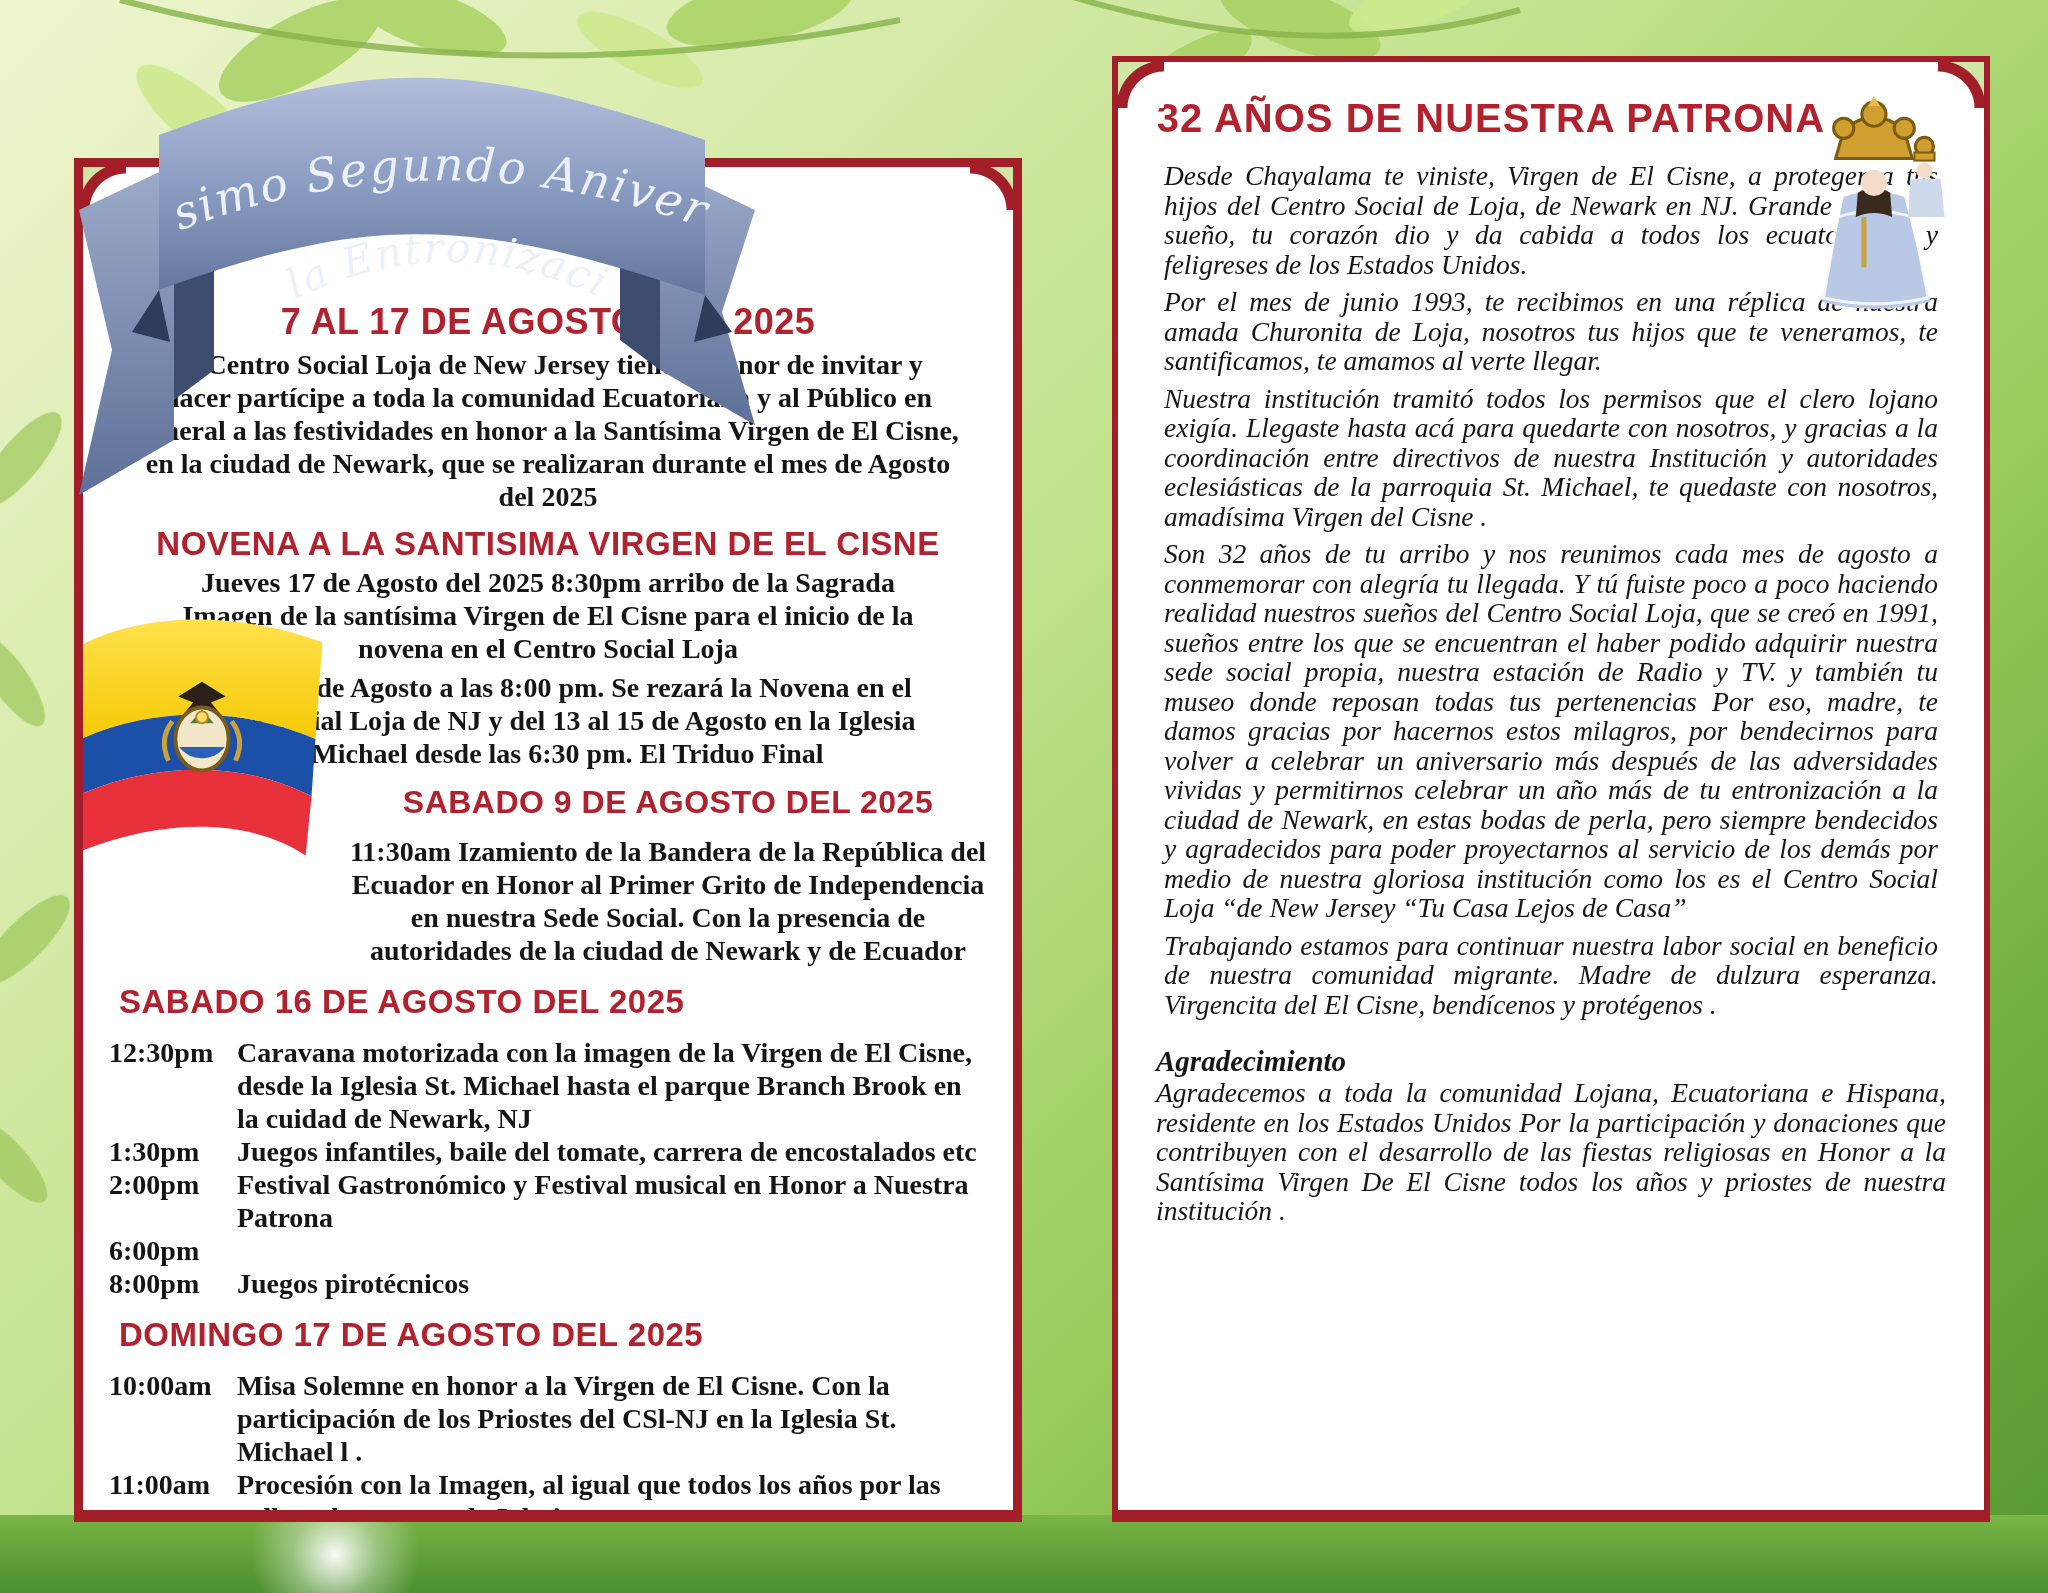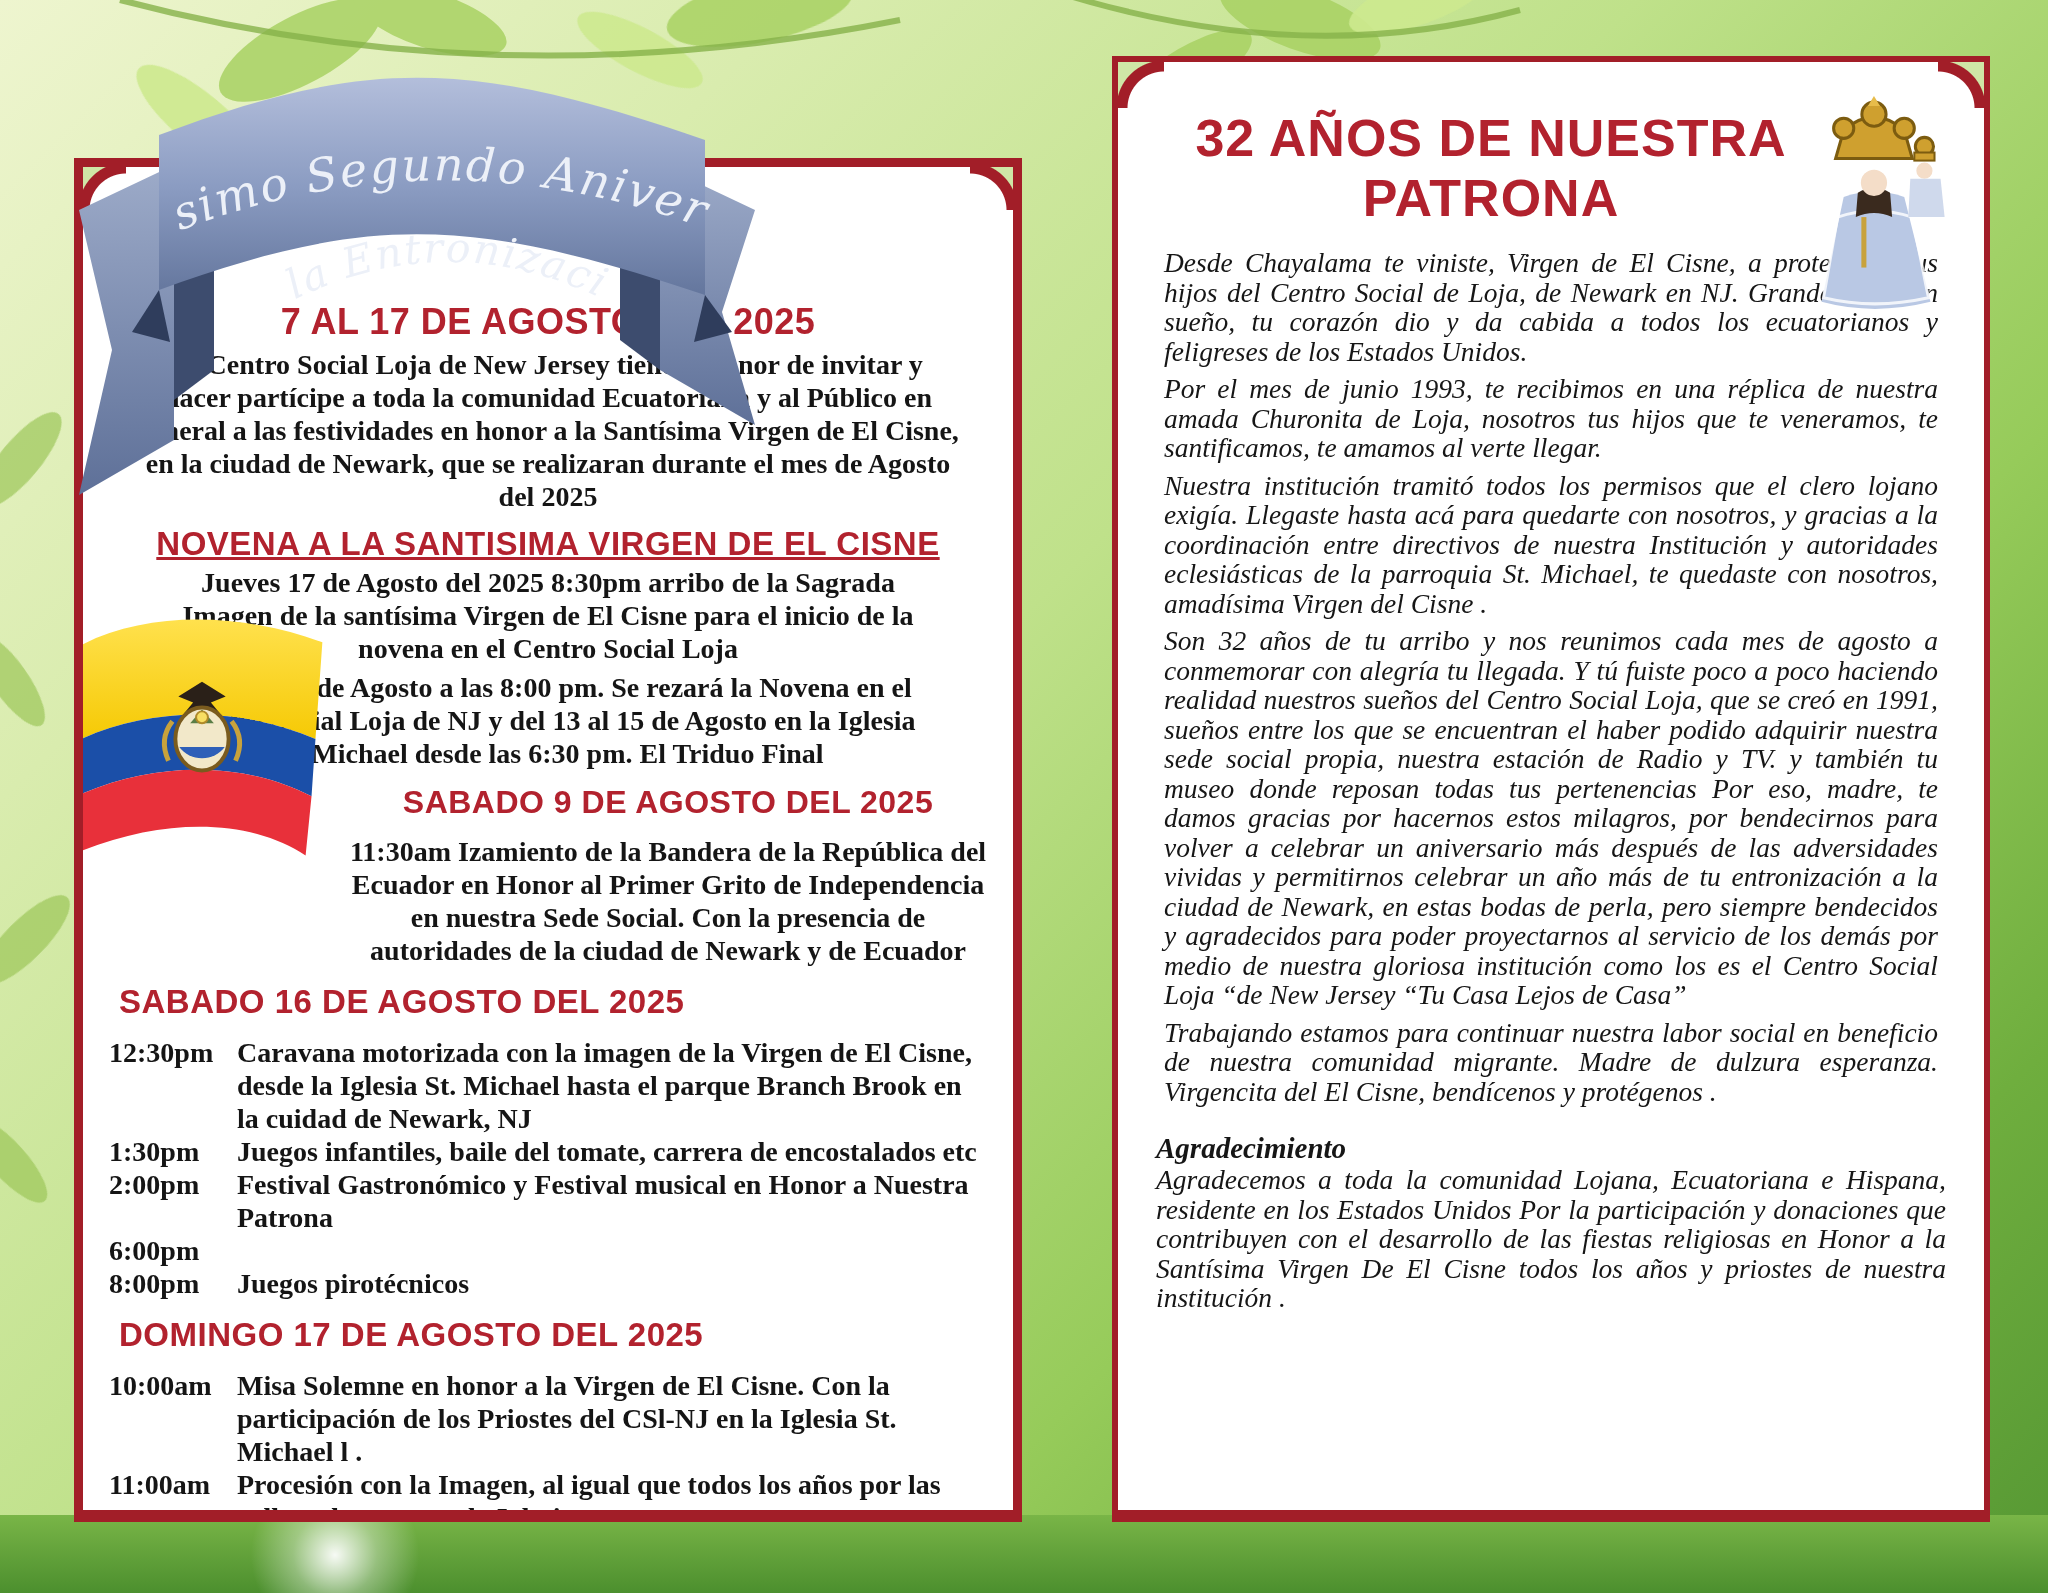--- a/index.html
+++ b/index.html
@@ -20,37 +20,37 @@
   .notch.tl{background:radial-gradient(circle 52px at 100% 100%, #ffffff 36px, #a21e28 37px 47px, #cfe6a6 48px);}
   .notch.tr{background:radial-gradient(circle 52px at 0% 100%, #ffffff 36px, #a21e28 37px 47px, #cfe6a6 48px);}
   
   .redhead{font-family:"Liberation Sans",sans-serif;font-weight:800;color:#b2222e;letter-spacing:.5px;}
   .center{text-align:center;}
   
   .leftbody{position:relative;height:100%;padding:18px 26px 8px 26px;box-sizing:border-box;
             font-weight:700;color:#151515;font-size:28px;line-height:33px;}
   .lp-dates{font-size:36px;margin-top:120px;}
   .lp-intro{margin-top:10px;padding:0 28px;}
-  .lp-novena-title{font-size:33px;margin-top:14px;text-decoration:underline;}
+  .lp-novena-title{font-size:33px;margin-top:14px;}
   .lp-novena-p{margin-top:6px;padding:0 60px;}
   .lp-sab9{margin-left:234px;width:650px;margin-top:16px;}
   .lp-sab9 .redhead{font-size:32px;}
   .lp-sab9-text{margin-top:16px;}
   .lp-listhead{font-size:33px;margin-top:18px;margin-left:10px;}
   .sched{margin-top:18px;}
   .row{display:flex;}
   .t{flex:0 0 128px;}
   .x{flex:1;padding-right:6px;}
   .flagwrap{position:absolute;left:-34px;top:424px;width:306px;height:296px;z-index:3;}
   
   .ribbon{position:absolute;left:64px;top:40px;width:706px;height:470px;z-index:4;}
   .ribbon text{font-family:"DejaVu Serif",serif;font-style:italic;fill:#ecf0f8;letter-spacing:2px;}
   
   .rightbody{position:relative;height:100%;padding:26px 38px 8px 38px;box-sizing:border-box;color:#161616;}
-  .rp-title{font-size:52px;margin-top:20px;margin-right:120px;letter-spacing:1px;}
+  .rp-title{font-size:40px;margin-top:8px;margin-right:120px;letter-spacing:1px;}
   .rp-script{font-family:"DejaVu Serif",serif;font-style:italic;font-weight:700;
              font-size:54px;line-height:62px;text-align:center;margin-right:150px;margin-top:10px;letter-spacing:1px;}
   .rp-paras{margin-top:20px;font-style:italic;font-size:27.5px;line-height:29.5px;text-align:justify;}
   .rp-paras p{margin:8px;}
   .rp-agr-title{font-style:italic;font-weight:700;font-size:29px;margin-top:26px;}
   .rp-agr{font-style:italic;font-size:27.5px;line-height:29.5px;text-align:justify;}
   .virgin{position:absolute;right:4px;top:34px;width:204px;height:222px;z-index:3;}
 </style>
 </head>
 <body>

